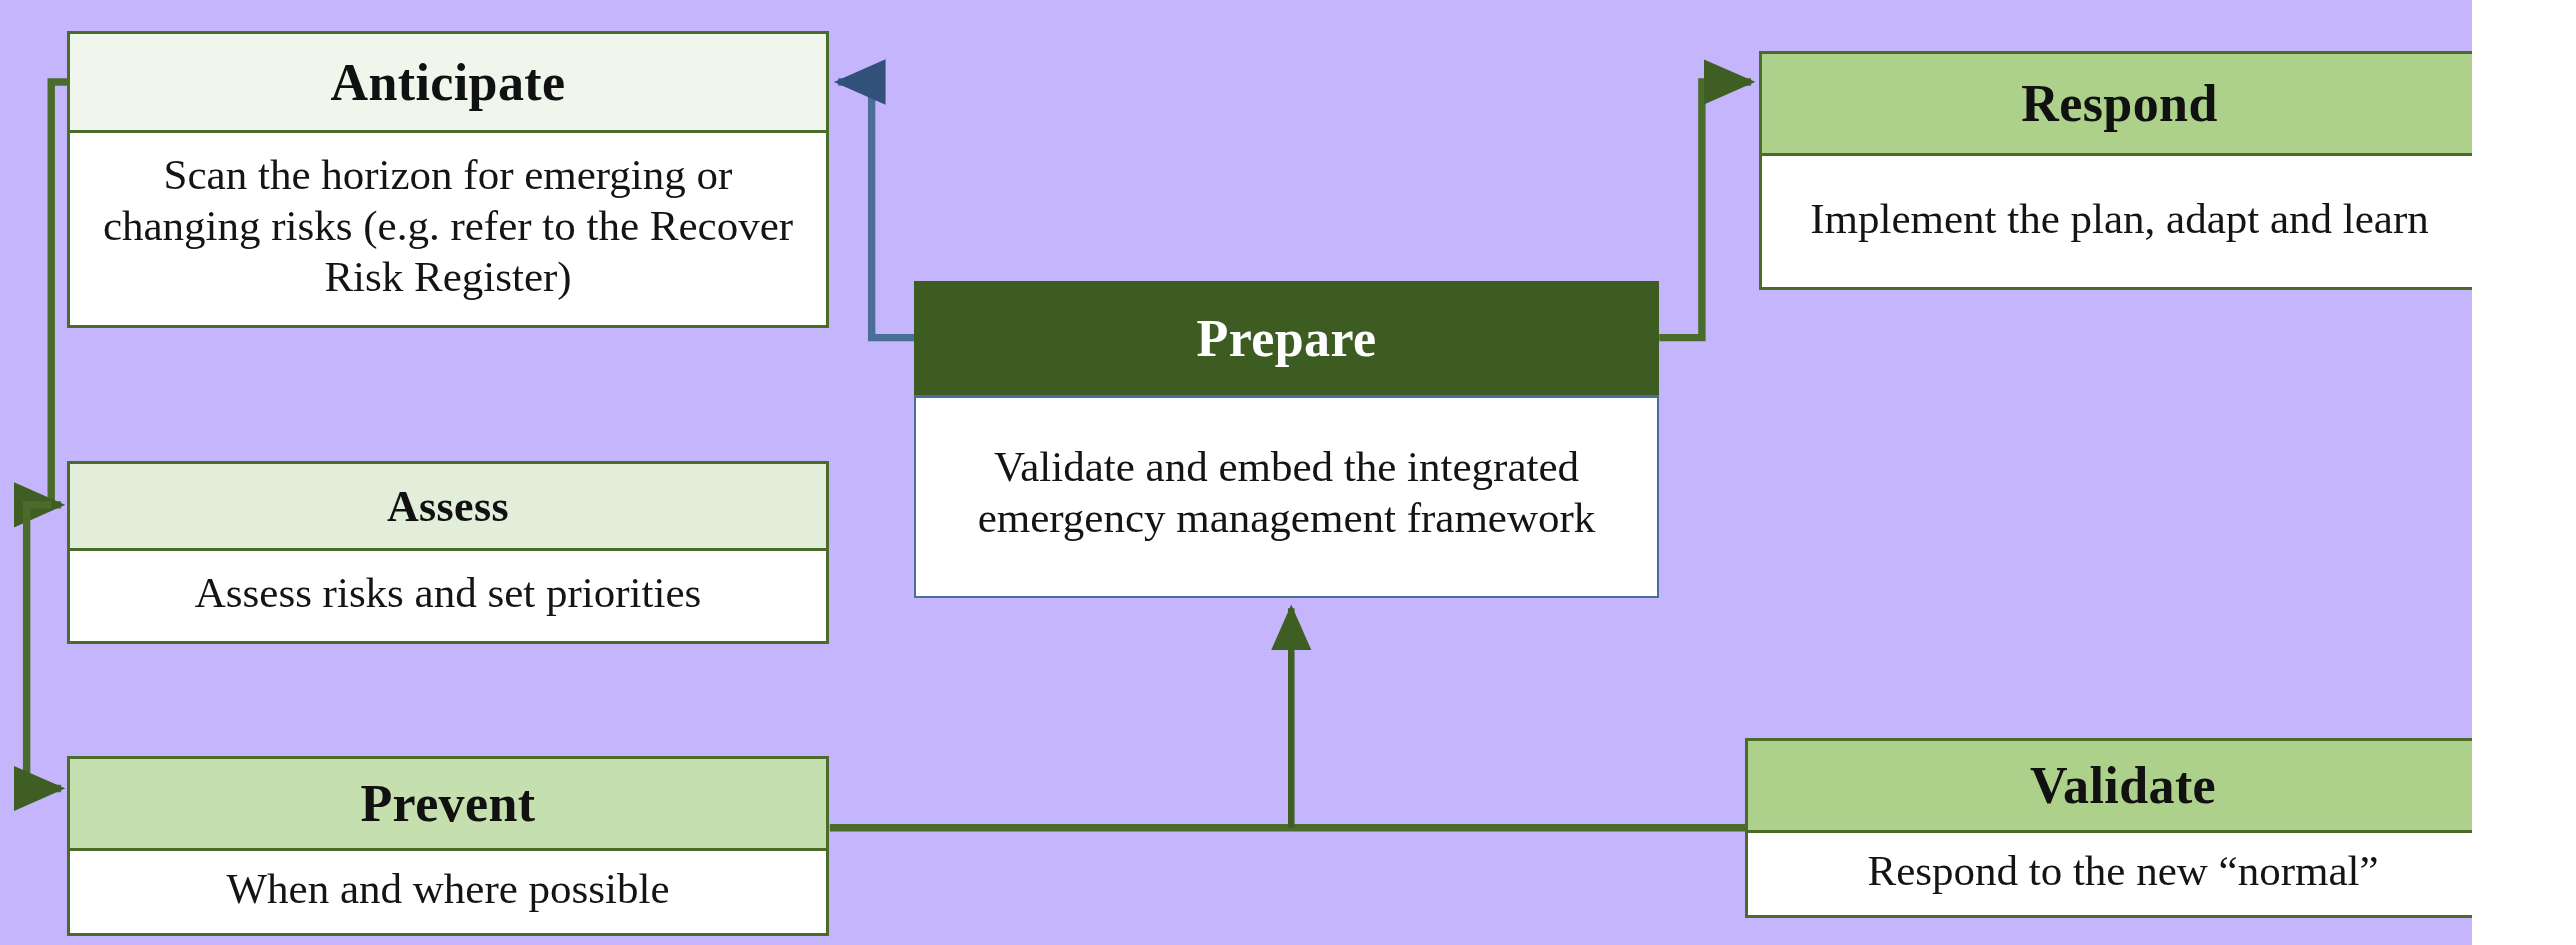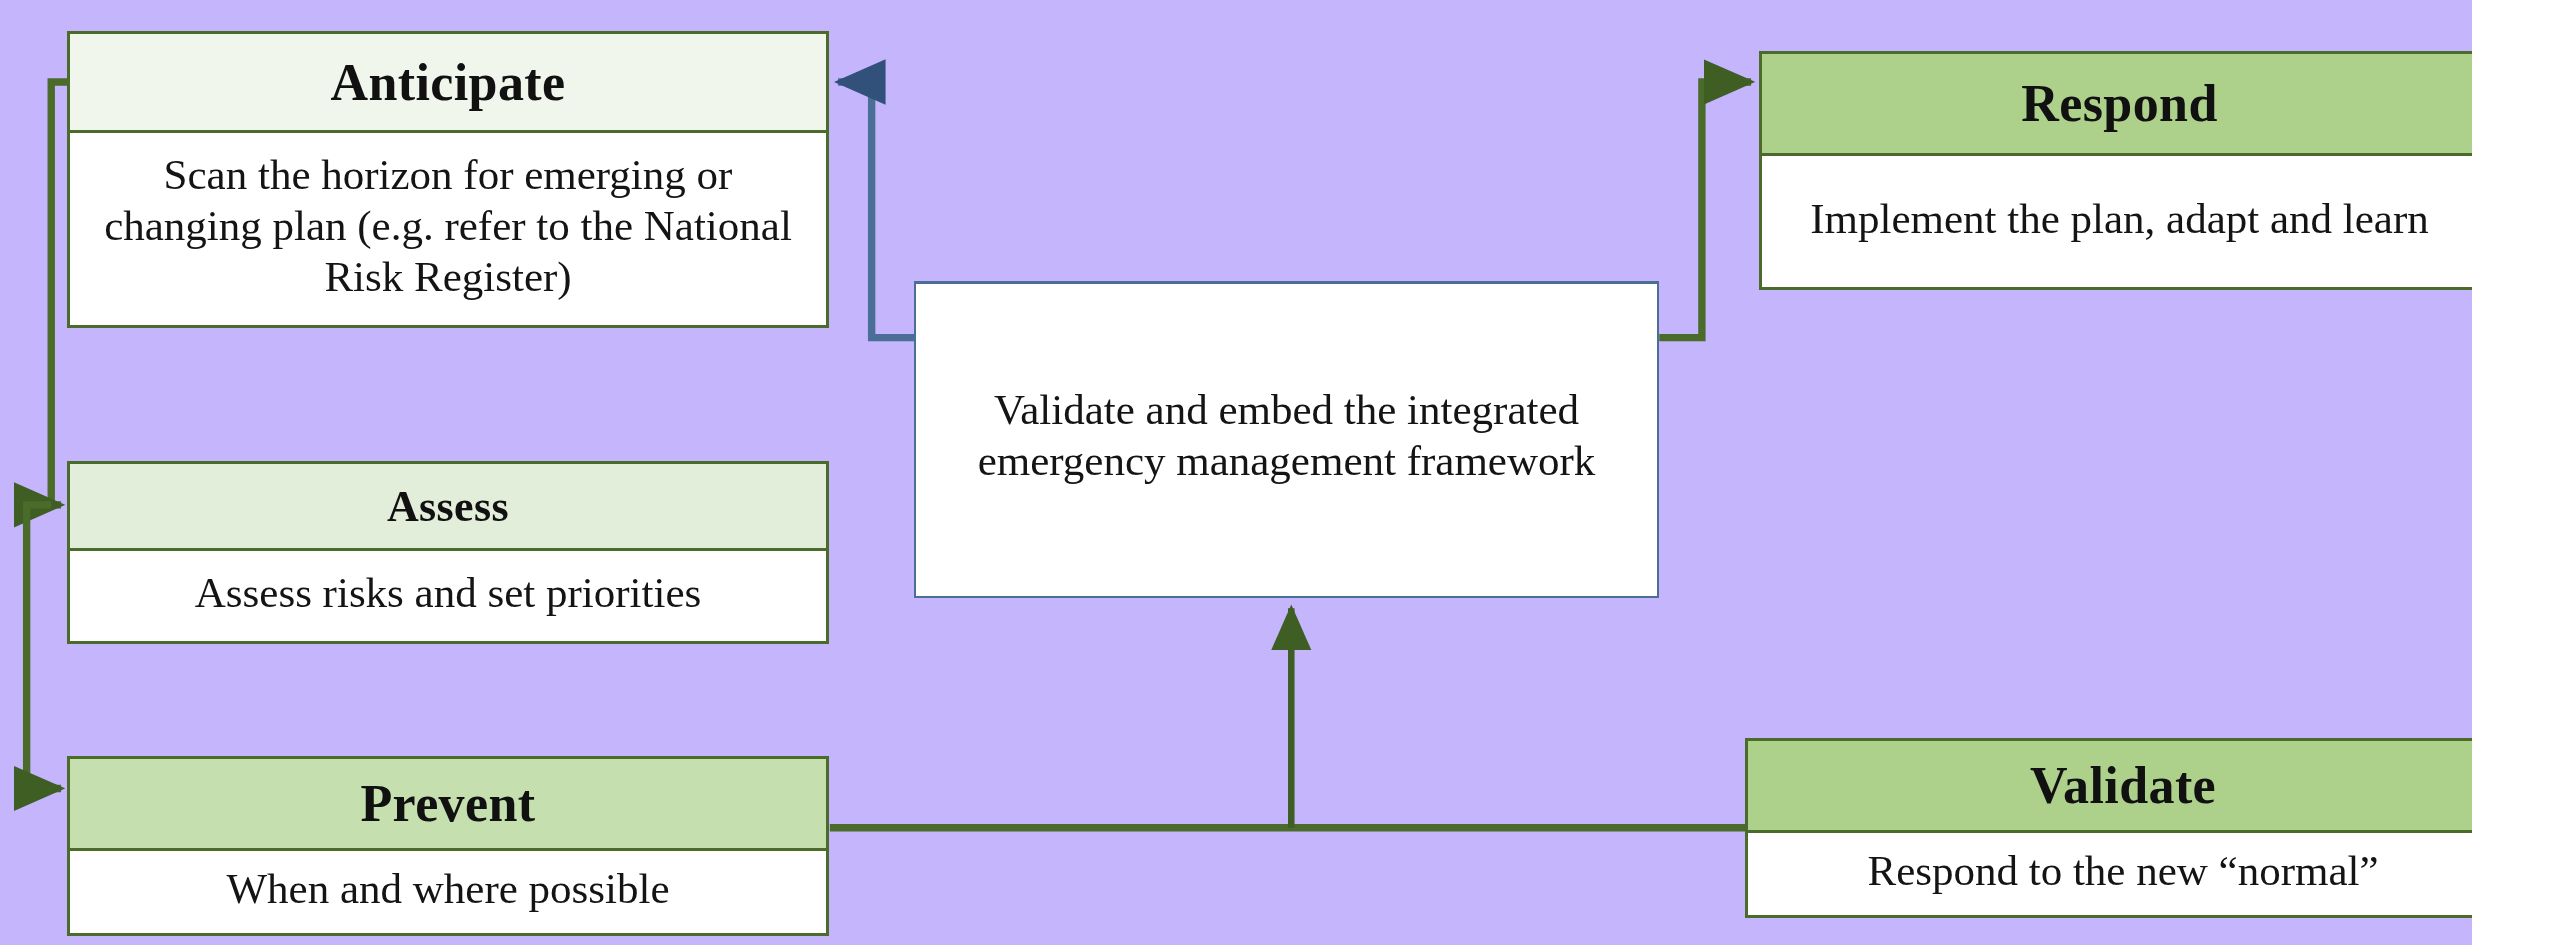--- a/index.html
+++ b/index.html
@@ -122,34 +122,35 @@
 
     <path d="M 3025 108 L 3105 108 L 3105 1008 L 3060 1008" fill="none" stroke="#4A6B2A" stroke-width="9" stroke-linecap="butt" stroke-linejoin="miter" marker-end="url(#arrow-green)"></path>
 
     <path d="M 1012 1010 L 3060 1010" fill="none" stroke="#4A6B2A" stroke-width="9" stroke-linecap="butt"></path>
 
     <path d="M 1575 1010 L 1575 742" fill="none" stroke="#3F5E24" stroke-width="8" stroke-linecap="butt" marker-end="url(#arrow-green)"></path>
   </svg>
 
   <div class="node green-frame" id="node-anticipate">
     <div class="hdr">Anticipate</div>
-    <div class="bdy">Scan the horizon for emerging or changing plan (e.g. refer to the National Risk Register)</div>
+    <div class="bdy">Scan the horizon for emerging or changing risks (e.g. refer to the Recover Risk Register)</div>
   </div>
 
   <div class="node green-frame" id="node-assess">
     <div class="hdr">Assess</div>
     <div class="bdy">Assess risks and set priorities</div>
   </div>
 
   <div class="node green-frame" id="node-prevent">
     <div class="hdr">Prevent</div>
     <div class="bdy">When and where possible</div>
   </div>
 
   <div class="node prepare" id="node-prepare">
+    <div class="hdr">Prepare</div>
     <div class="bdy">Validate and embed the integrated emergency management framework</div>
   </div>
 
   <div class="node green-frame" id="node-respond">
     <div class="hdr">Respond</div>
     <div class="bdy">Implement the plan, adapt and learn</div>
   </div>
 
   <div class="node green-frame" id="node-recover">
     <div class="hdr">Validate</div>

